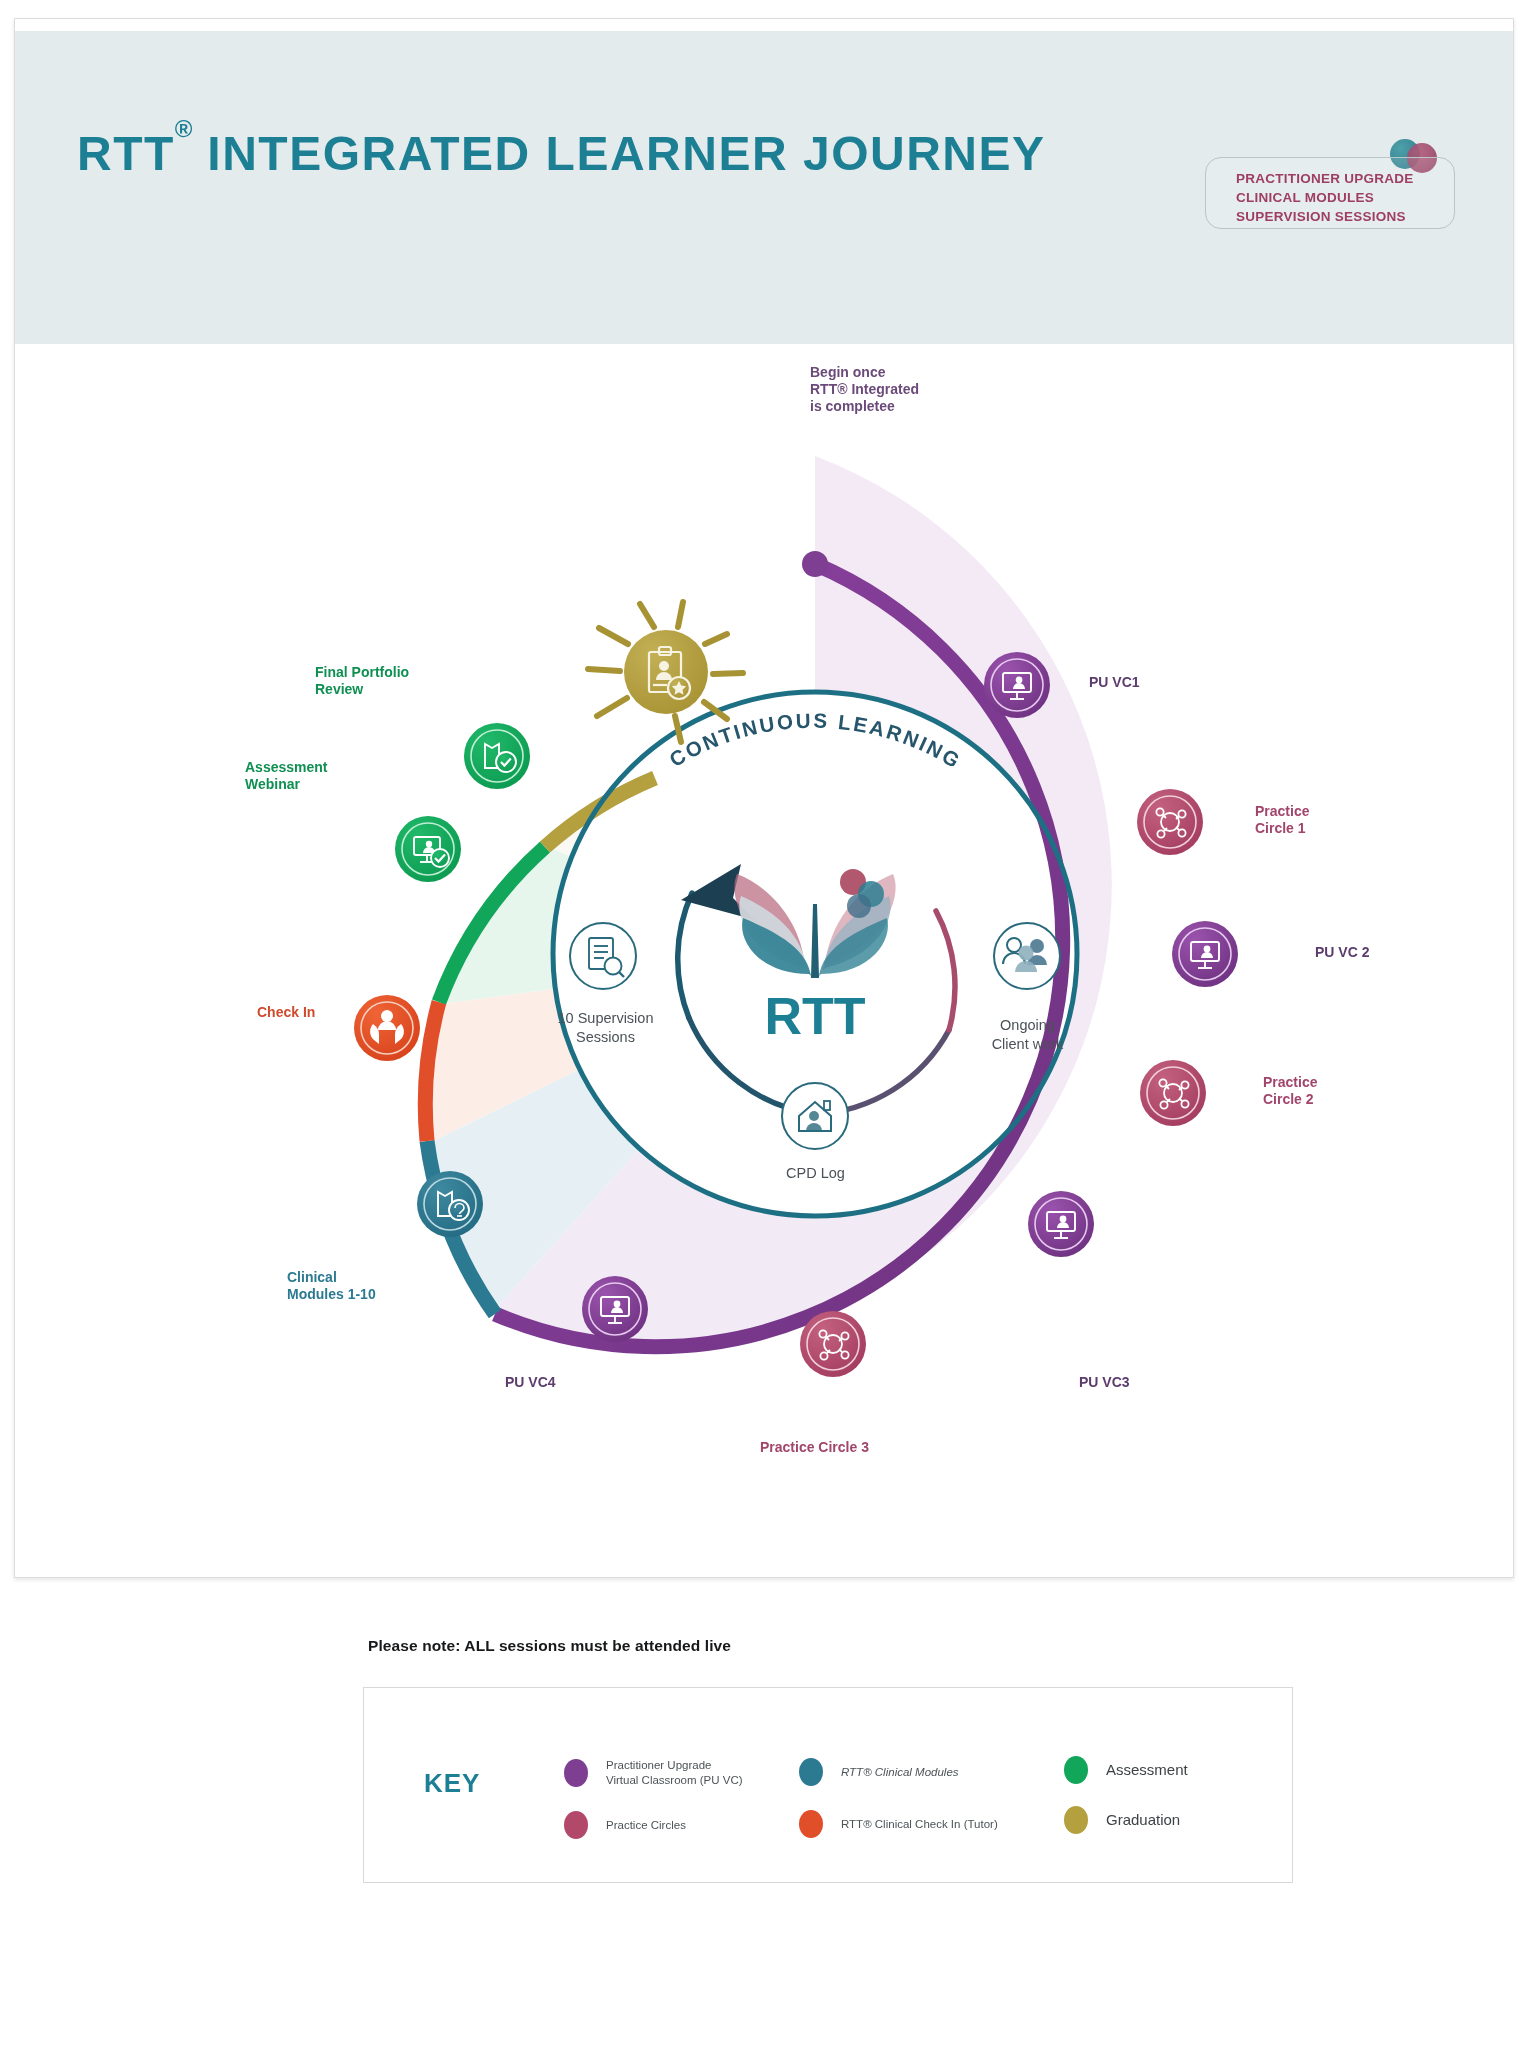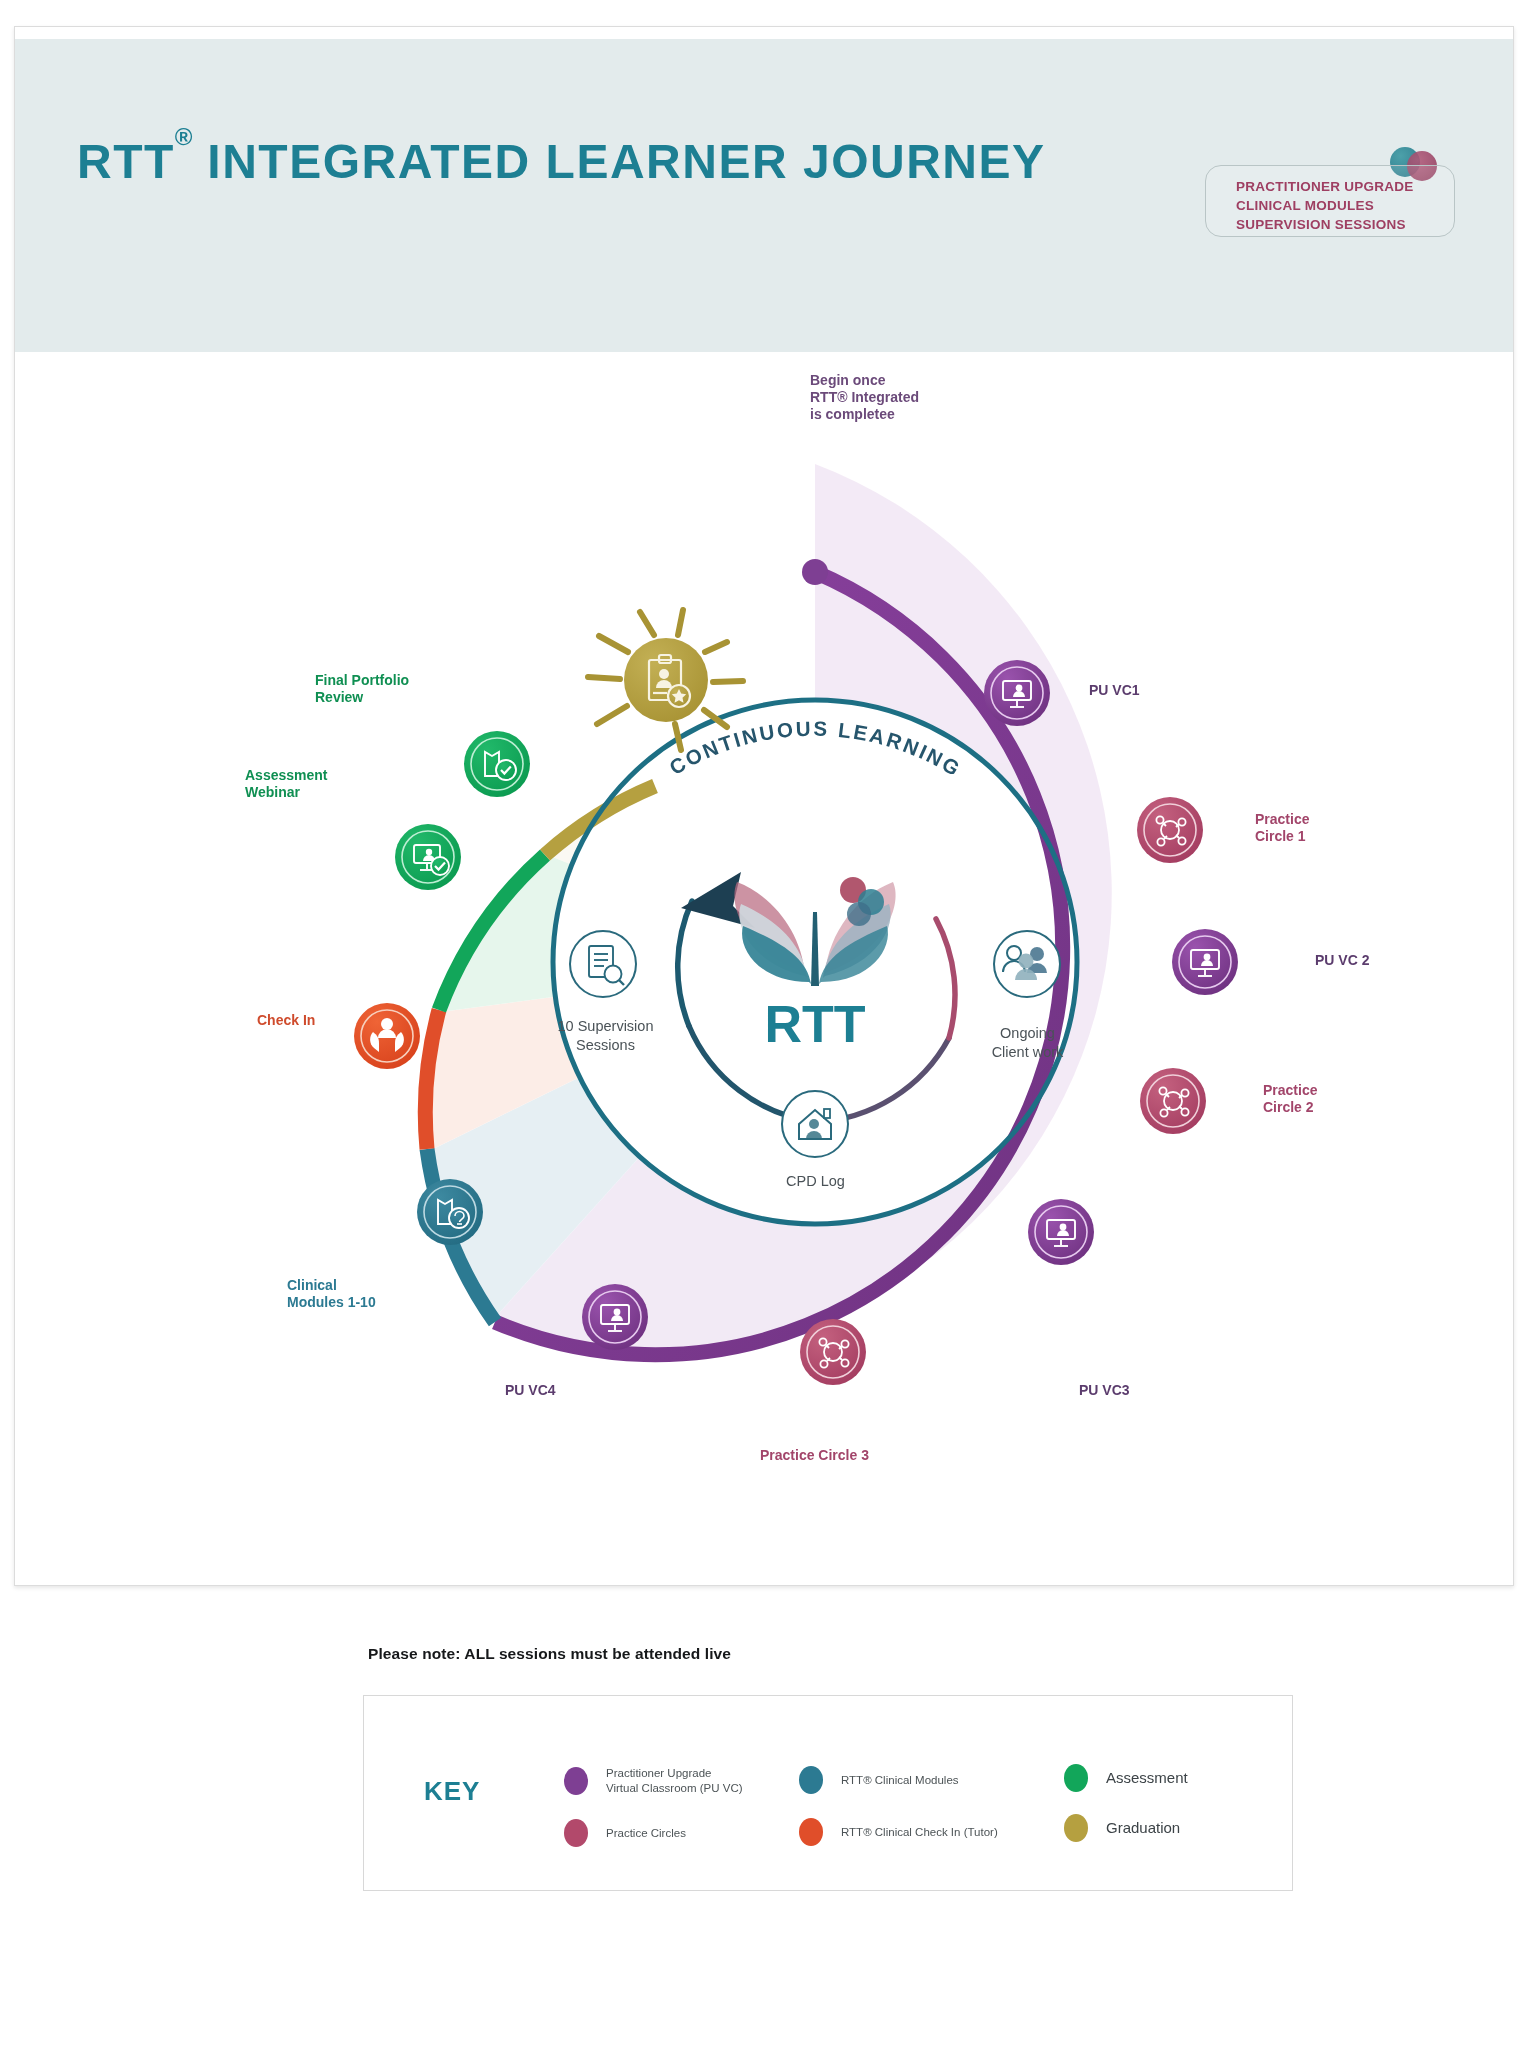--- a/index.html
+++ b/index.html
@@ -3,21 +3,21 @@
 <meta charset="utf-8">
 <style>
   * { box-sizing: border-box; margin:0; padding:0; }
   html,body { background:#ffffff; }
   body {
     width:1528px; height:2063px;
     font-family:"Liberation Sans", sans-serif;
     position:relative; overflow:hidden;
   }
   .page {
-    position:absolute; left:14px; top:26px;
+    position:absolute; left:14px; top:18px;
     width:1500px; height:1560px;
     background:#ffffff;
     border:1px solid #dcdcdc;
     box-shadow:0 2px 4px rgba(0,0,0,.10);
   }
   
   .header {
     position:absolute; left:0; top:12px;
     width:1498px; height:313px;
     background:#e3ebec;
@@ -445,21 +445,21 @@
         <span class="key-text">Practitioner Upgrade
 Virtual Classroom (PU VC)</span>
       </div>
       <div class="key-item">
         <span class="swatch" style="background:#b2496b"></span>
         <span class="key-text">Practice Circles</span>
       </div>
     </div>
 
     <div class="key-col" style="left:435px; top:70px;">
-      <div class="key-item" style="margin-bottom:24px;">
+      <div class="key-item" style="margin-bottom:24px;font-style:italic;">
         <span class="swatch" style="background:#2c7a92"></span>
         <span class="key-text">RTT® Clinical Modules</span>
       </div>
       <div class="key-item">
         <span class="swatch" style="background:#e04e2a"></span>
         <span class="key-text">RTT® Clinical Check In (Tutor)</span>
       </div>
     </div>
 
     <div class="key-col" style="left:700px; top:68px;">

